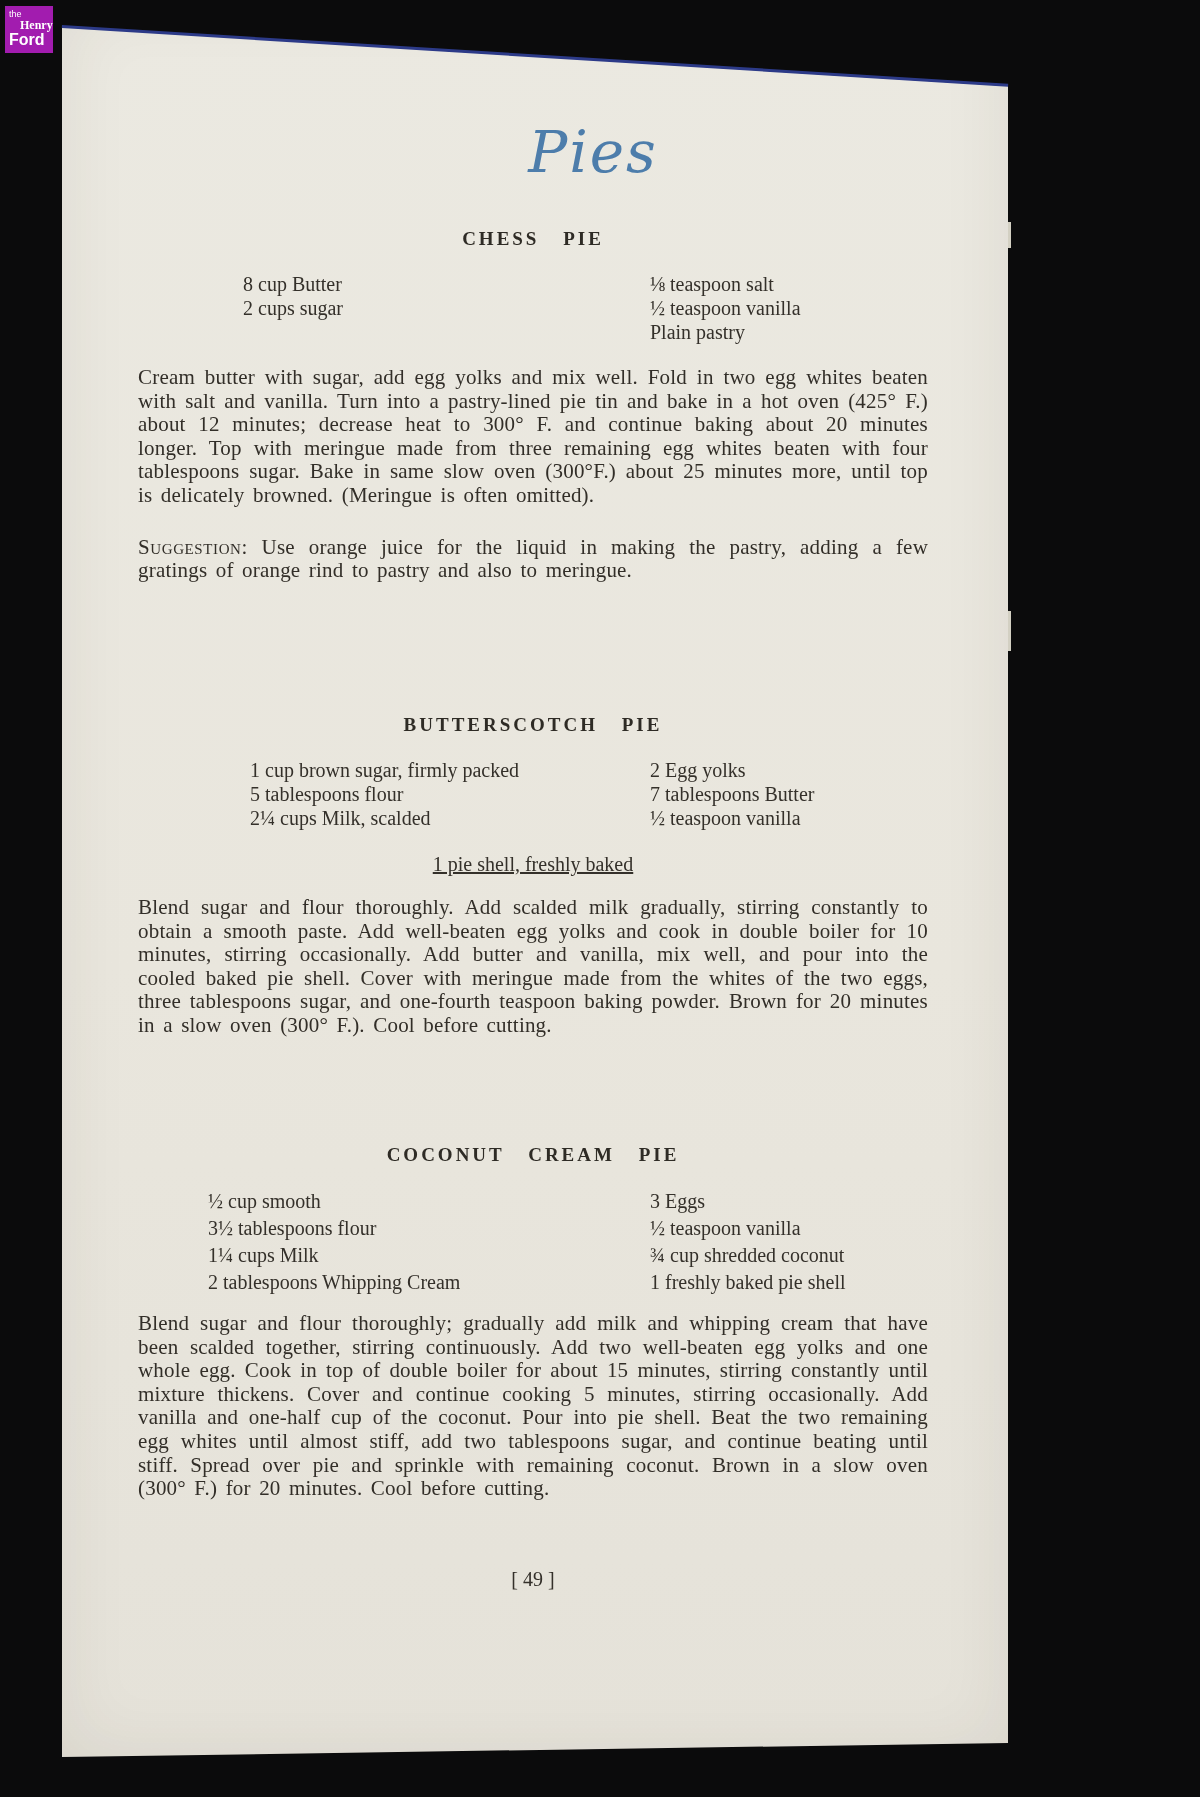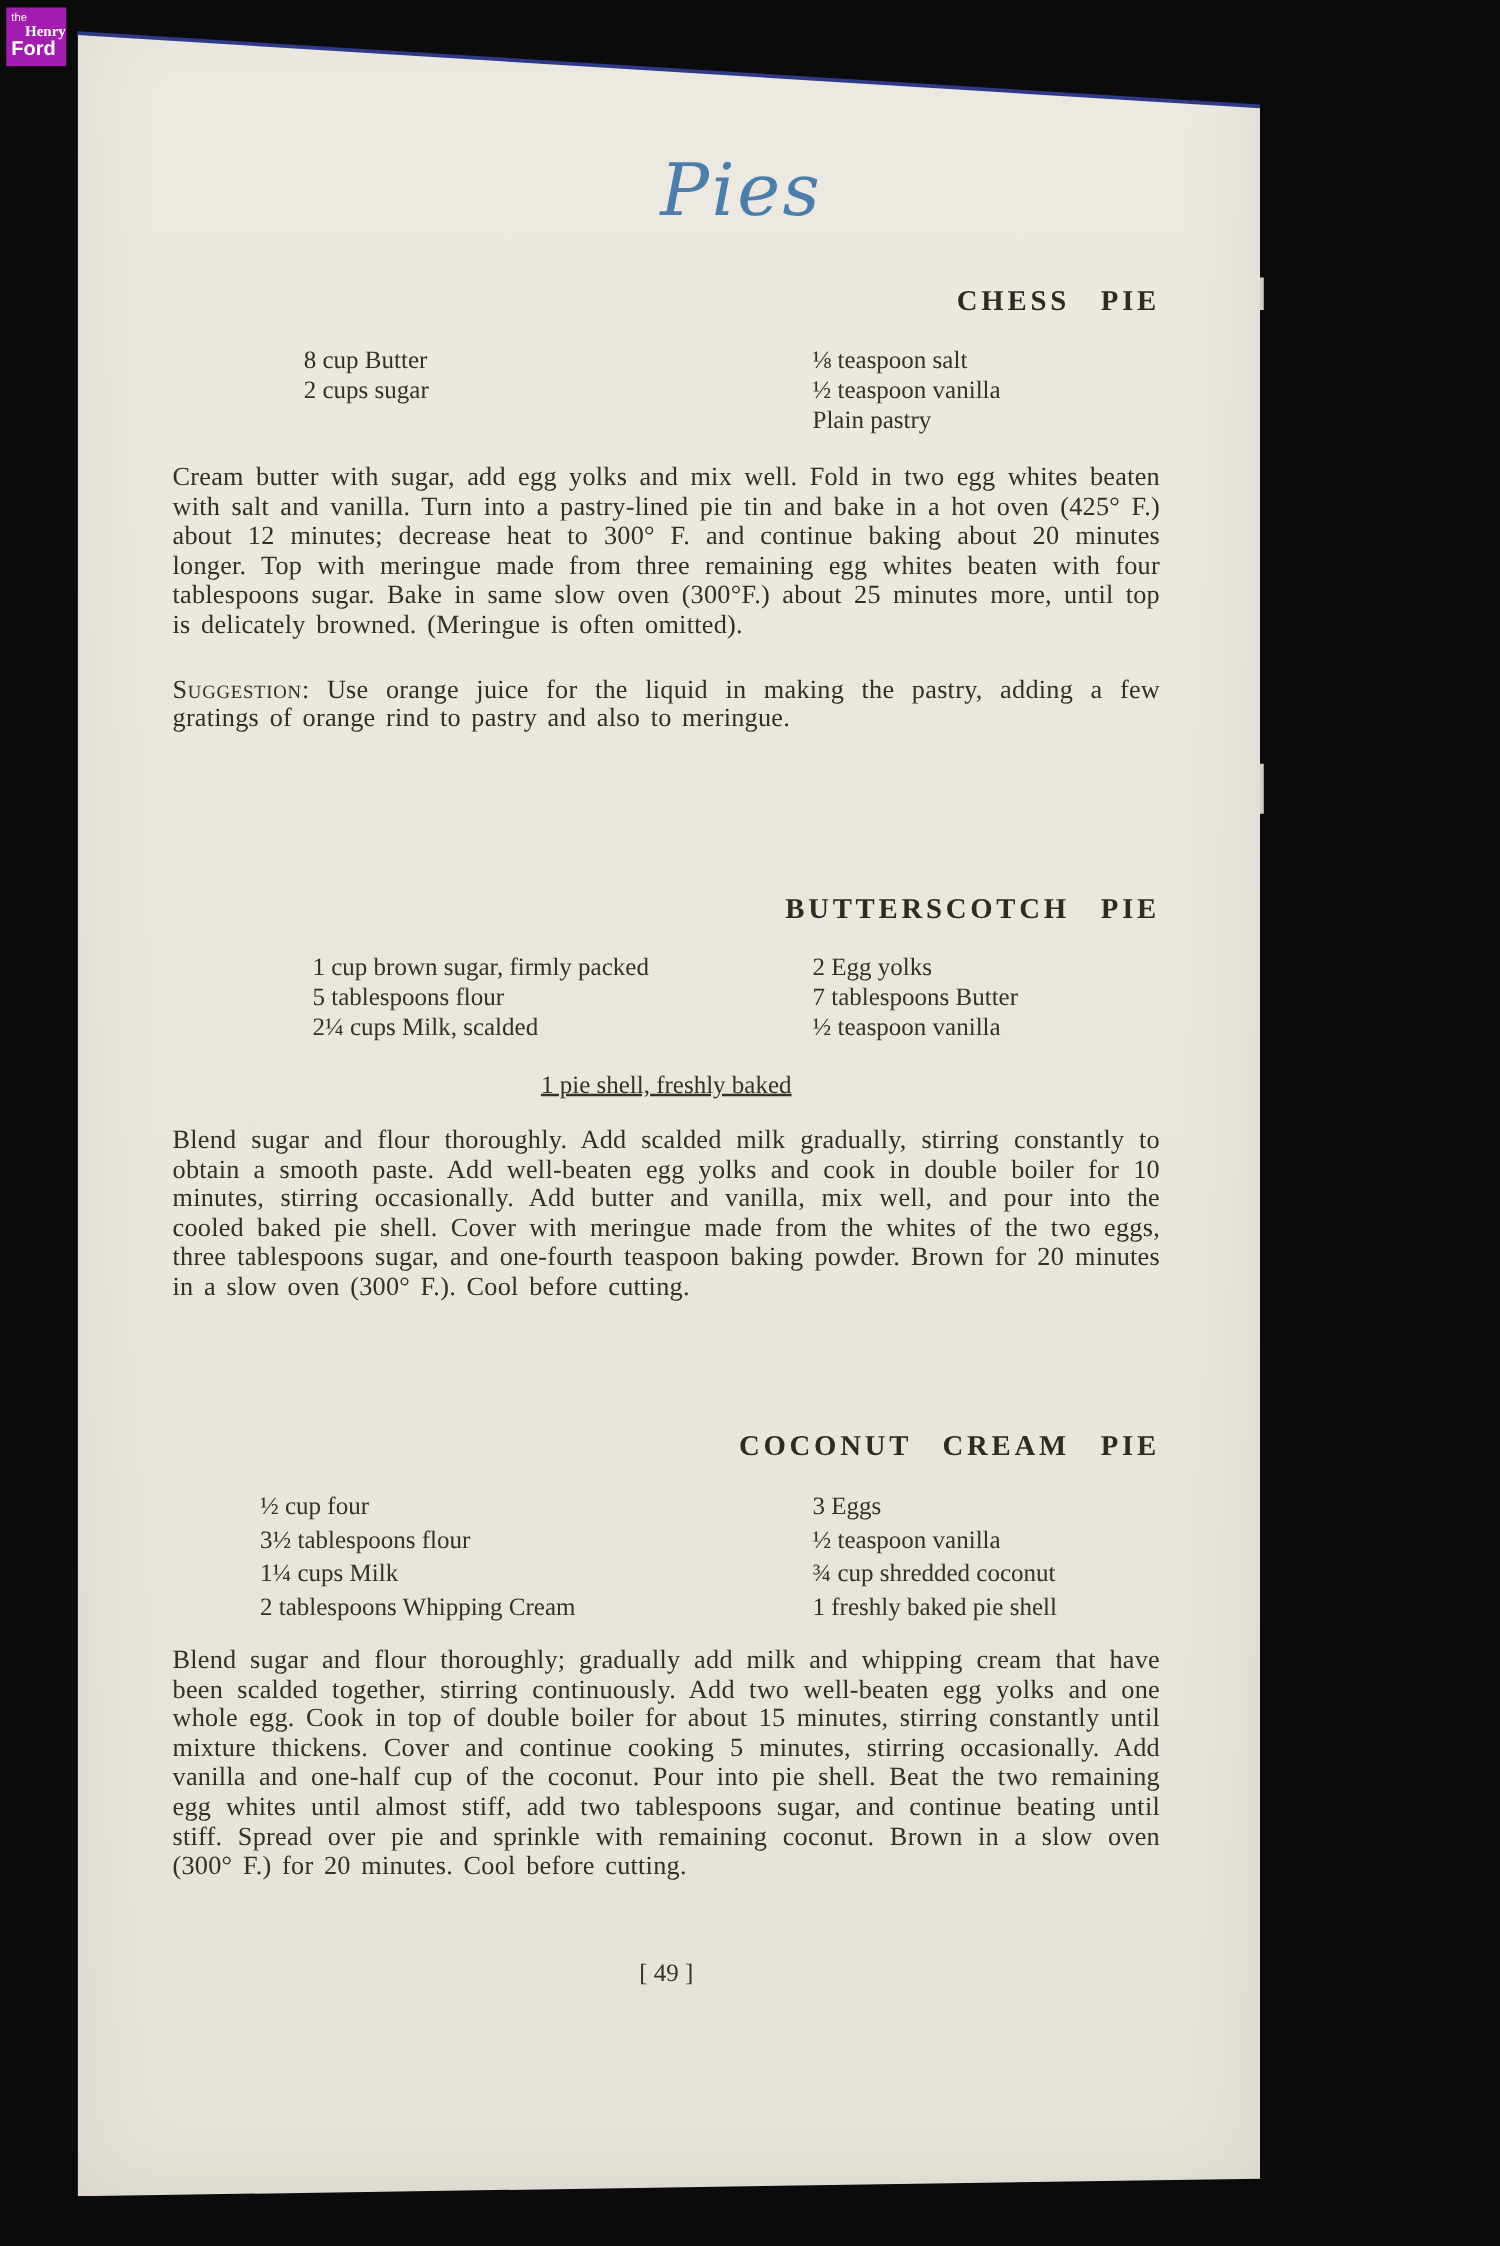--- a/index.html
+++ b/index.html
@@ -33,22 +33,22 @@
   .pies-title{
     top:118px;text-align:center;text-indent:120px;
     font-family:"DejaVu Serif", serif;font-style:italic;
     font-size:58px;color:#4d7dab;letter-spacing:2px;
   }
   .recipe{color:#34302a;}
   .r-chess{top:228px;}
   .r-butterscotch{top:714px;}
   .r-coconut{top:1144px;}
   .recipe-title{
-    margin:0 0 22px 0;text-align:right;
-    font-size:23px;font-weight:bold;color:#2e2b25;
+    margin:0 0 22px 0;text-align:center;
+    font-size:19px;font-weight:bold;color:#2e2b25;
     letter-spacing:3px;word-spacing:16px;
   }
   .ingredients{display:flex;font-size:20px;line-height:24px;margin:0 0 22px 0;}
   .r-coconut .ingredients{line-height:27px;margin-bottom:16px;}
   .ing-left{width:512px;box-sizing:border-box;padding-left:105px;}
   .r-butterscotch .ing-left{padding-left:112px;}
   .r-coconut .ing-left{padding-left:70px;}
   .ing-right{flex:1;}
   .ing-item{display:block;}
   .ing-center{font-size:20px;line-height:24px;text-align:center;margin:0 0 20px 0;width:100%;text-decoration:underline;}
@@ -112,21 +112,21 @@
       </div>
   </div>
   <div class="ing-center">1 pie shell, freshly baked</div>
   <p class="body-text">Blend sugar and flour thoroughly. Add scalded milk gradually, stirring constantly to obtain a smooth paste. Add well-beaten egg yolks and cook in double boiler for 10 minutes, stirring occasionally. Add butter and vanilla, mix well, and pour into the cooled baked pie shell. Cover with meringue made from the whites of the two eggs, three tablespoons sugar, and one-fourth teaspoon baking powder. Brown for 20 minutes in a slow oven (300° F.). Cool before cutting.</p>
 </div>
 
 <div class="abs recipe r-coconut">
   <h2 class="recipe-title">COCONUT CREAM PIE</h2>
   <div class="ingredients">
     <div class="ing-left">
-        <span class="ing-item">½ cup four</span>
+        <span class="ing-item">½ cup smooth</span>
         <span class="ing-item">3½ tablespoons flour</span>
         <span class="ing-item">1¼ cups Milk</span>
         <span class="ing-item">2 tablespoons Whipping Cream</span>
       </div>
     <div class="ing-right">
         <span class="ing-item">3 Eggs</span>
         <span class="ing-item">½ teaspoon vanilla</span>
         <span class="ing-item">¾ cup shredded coconut</span>
         <span class="ing-item">1 freshly baked pie shell</span>
       </div>

